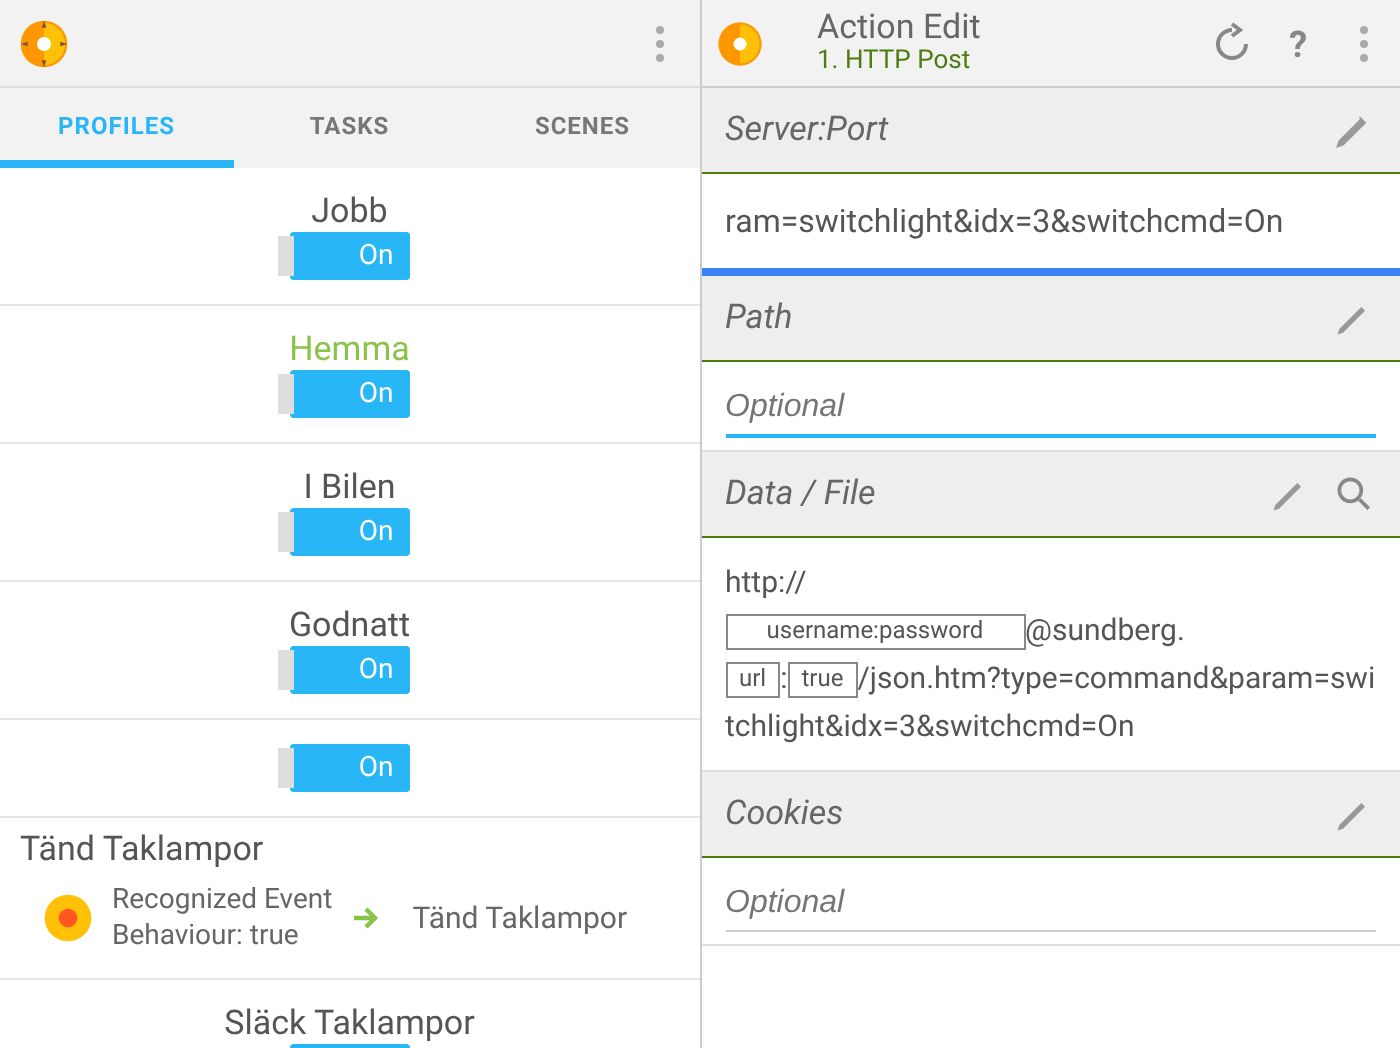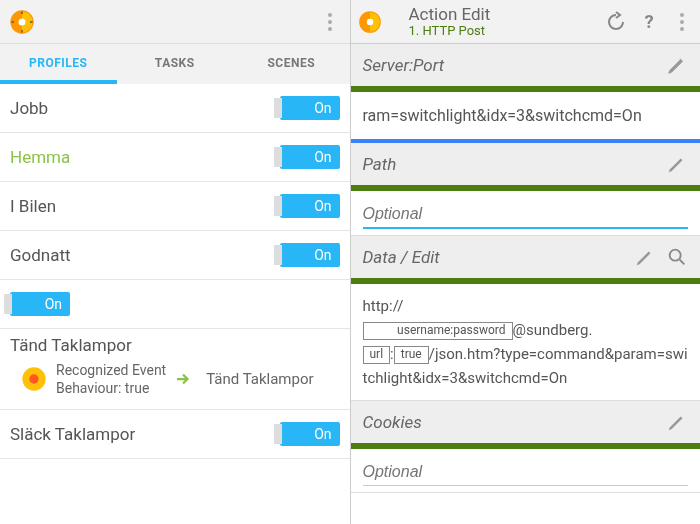--- a/index.html
+++ b/index.html
@@ -11,50 +11,50 @@
   
   .top-bar-left { height: 44px; background: #f2f2f2; display: flex; align-items: center; padding: 0 8px; border-bottom: 1px solid #ddd; }
   .tasker-icon { width: 28px; height: 28px; }
   .top-bar-left .spacer { flex: 1; }
   .kebab { width: 24px; height: 24px; display: flex; flex-direction: column; align-items: center; justify-content: center; gap: 3px; cursor: pointer; }
   .kebab span { width: 4px; height: 4px; background: #aaa; border-radius: 50%; }
   .tabs { display: flex; background: #f2f2f2; }
   .tab { flex: 1; text-align: center; padding: 12px 0 10px; font-size: 12px; font-weight: bold; color: #777; letter-spacing: 0.5px; border-bottom: 2px solid transparent; }
   .tab.active { color: #29b6f6; border-bottom: 4px solid #29b6f6; }
   .profile-list { }
-  .profile-row { display: flex; align-items: center; justify-content: space-between; padding: 12px 10px; border-bottom: 1px solid #e5e5e5; }
+  .profile-row { display: flex; align-items: center; padding: 12px 10px; border-bottom: 1px solid #e5e5e5; flex-direction: column; }
   .profile-row .name { font-size: 17px; color: #555; }
   .profile-row .name.active { color: #8bc34a; }
   .toggle { width: 60px; height: 24px; background: #29b6f6; color: #fff; font-size: 14px; display: flex; align-items: center; justify-content: flex-end; padding-right: 8px; border-radius: 2px; position: relative; }
   .toggle::before { content: ''; position: absolute; left: -6px; top: 2px; width: 8px; height: 20px; background: #ddd; }
   .expanded-row { border-bottom: 1px solid #e5e5e5; padding: 6px 10px 12px; }
   .expanded-row .top { display: flex; align-items: center; justify-content: space-between; }
   .expanded-detail { display: flex; align-items: center; gap: 8px; padding: 6px 6px 0 10px; }
   .detail-icon { width: 28px; height: 28px; }
   .detail-text { display: flex; flex-direction: column; font-size: 14px; color: #666; line-height: 1.3; }
   .arrow-icon { width: 18px; height: 18px; }
   .detail-task { font-size: 15px; color: #666; margin-left: 6px; }
 
   
   .top-bar-right { height: 44px; background: #f2f2f2; display: flex; align-items: center; padding: 0 6px; border-bottom: 1px solid #ccc; gap: 6px; }
   .title-block { display: flex; flex-direction: column; line-height: 1.1; margin-left: 20px; flex: 1; }
   .title-block .t1 { font-size: 17px; color: #666; }
   .title-block .t2 { font-size: 13px; color: #4d7c0f; }
   .icon-btn { width: 28px; height: 28px; display: flex; align-items: center; justify-content: center; cursor: pointer; color: #888; }
-  .section-header { background: #eee; padding: 10px 12px; display: flex; align-items: center; justify-content: space-between; border-bottom: 6px solid #4d7c0f; }
+  .section-header { background: #eee; padding: 10px 12px; display: flex; align-items: center; justify-content: space-between; border-bottom: 1px solid #4d7c0f; }
   .section-header .label { font-size: 17px; font-style: italic; color: #666; }
   .section-header .icons { display: flex; gap: 10px; }
   .pencil-icon, .search-icon { width: 22px; height: 22px; }
   .field-val { padding: 14px 12px; font-size: 16px; color: #555; border-bottom: 4px solid #3b82f6; word-break: break-all; }
   .field-input { padding: 10px 12px 6px; border-bottom: 1px solid #ddd; }
   .field-input input { width: 100%; border: none; border-bottom: 2px solid #29b6f6; padding: 4px 0; font-size: 16px; font-style: italic; color: #999; outline: none; }
   .field-input input.noborder { border-bottom: 1px solid #ccc; }
   .data-box { padding: 10px 12px; font-size: 15px; color: #555; border-bottom: 1px solid #ddd; line-height: 1.6; word-break: break-all; }
   .boxed { border: 1px solid #888; padding: 0 6px; font-size: 12px; display: inline-block; line-height: 1.3; vertical-align: middle; background: #fff; }
-  .boxed.long { min-width: 150px; text-align: right; }
+  .boxed.long { min-width: 150px; text-align: center; }
 </style>
 </head>
 <body>
 
 <div class="container">
 
   <div class="pane">
     <div class="top-bar-left">
       <svg class="tasker-icon" viewBox="0 0 24 24">
           <circle cx="12" cy="12" r="10" fill="#ff9800"></circle>
@@ -165,21 +165,21 @@
         <svg class="pencil-icon" viewBox="0 0 24 24">
             <path d="M3 21 l3 -1 l12 -12 l-2 -2 l-12 12 z" fill="#999"></path>
           </svg>
       </div>
     </div>
     <div class="field-input">
       <input placeholder="Optional" style="">
     </div>
 
     <div class="section-header">
-      <span class="label">Data / Edit</span>
+      <span class="label">Data / File</span>
       <div class="icons">
         <svg class="pencil-icon" viewBox="0 0 24 24">
             <path d="M3 21 l3 -1 l12 -12 l-2 -2 l-12 12 z" fill="#999"></path>
           </svg>
         <svg class="search-icon" viewBox="0 0 24 24">
             <circle cx="10" cy="10" r="6" fill="none" stroke="#888" stroke-width="2"></circle>
             <path d="M15 15 l5 5" stroke="#888" stroke-width="2"></path>
           </svg>
       </div>
     </div>

